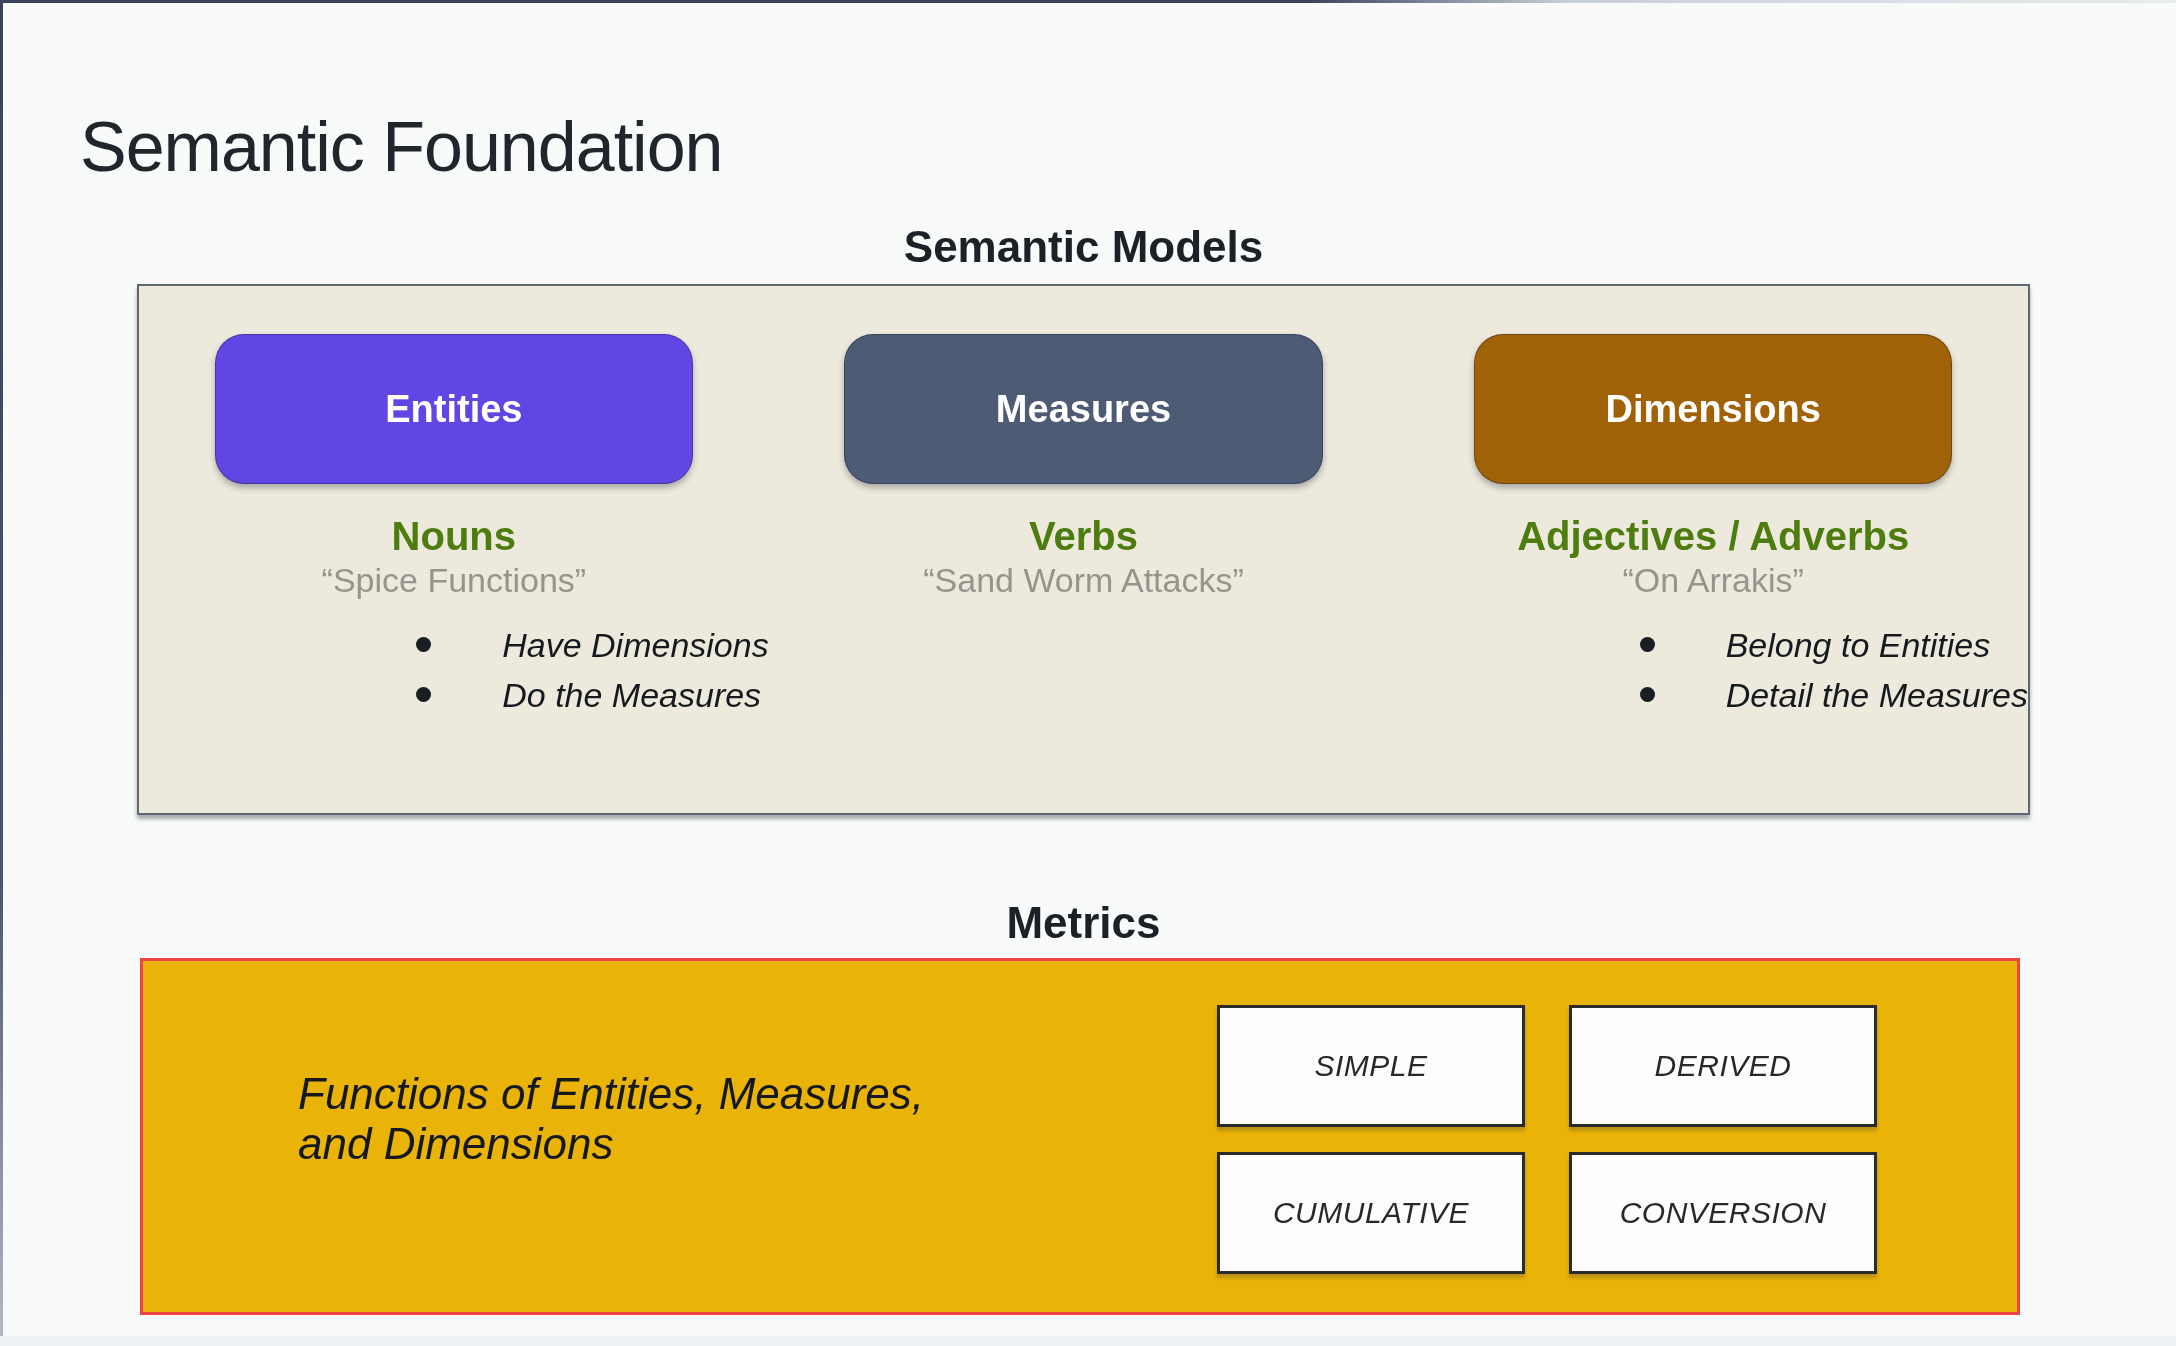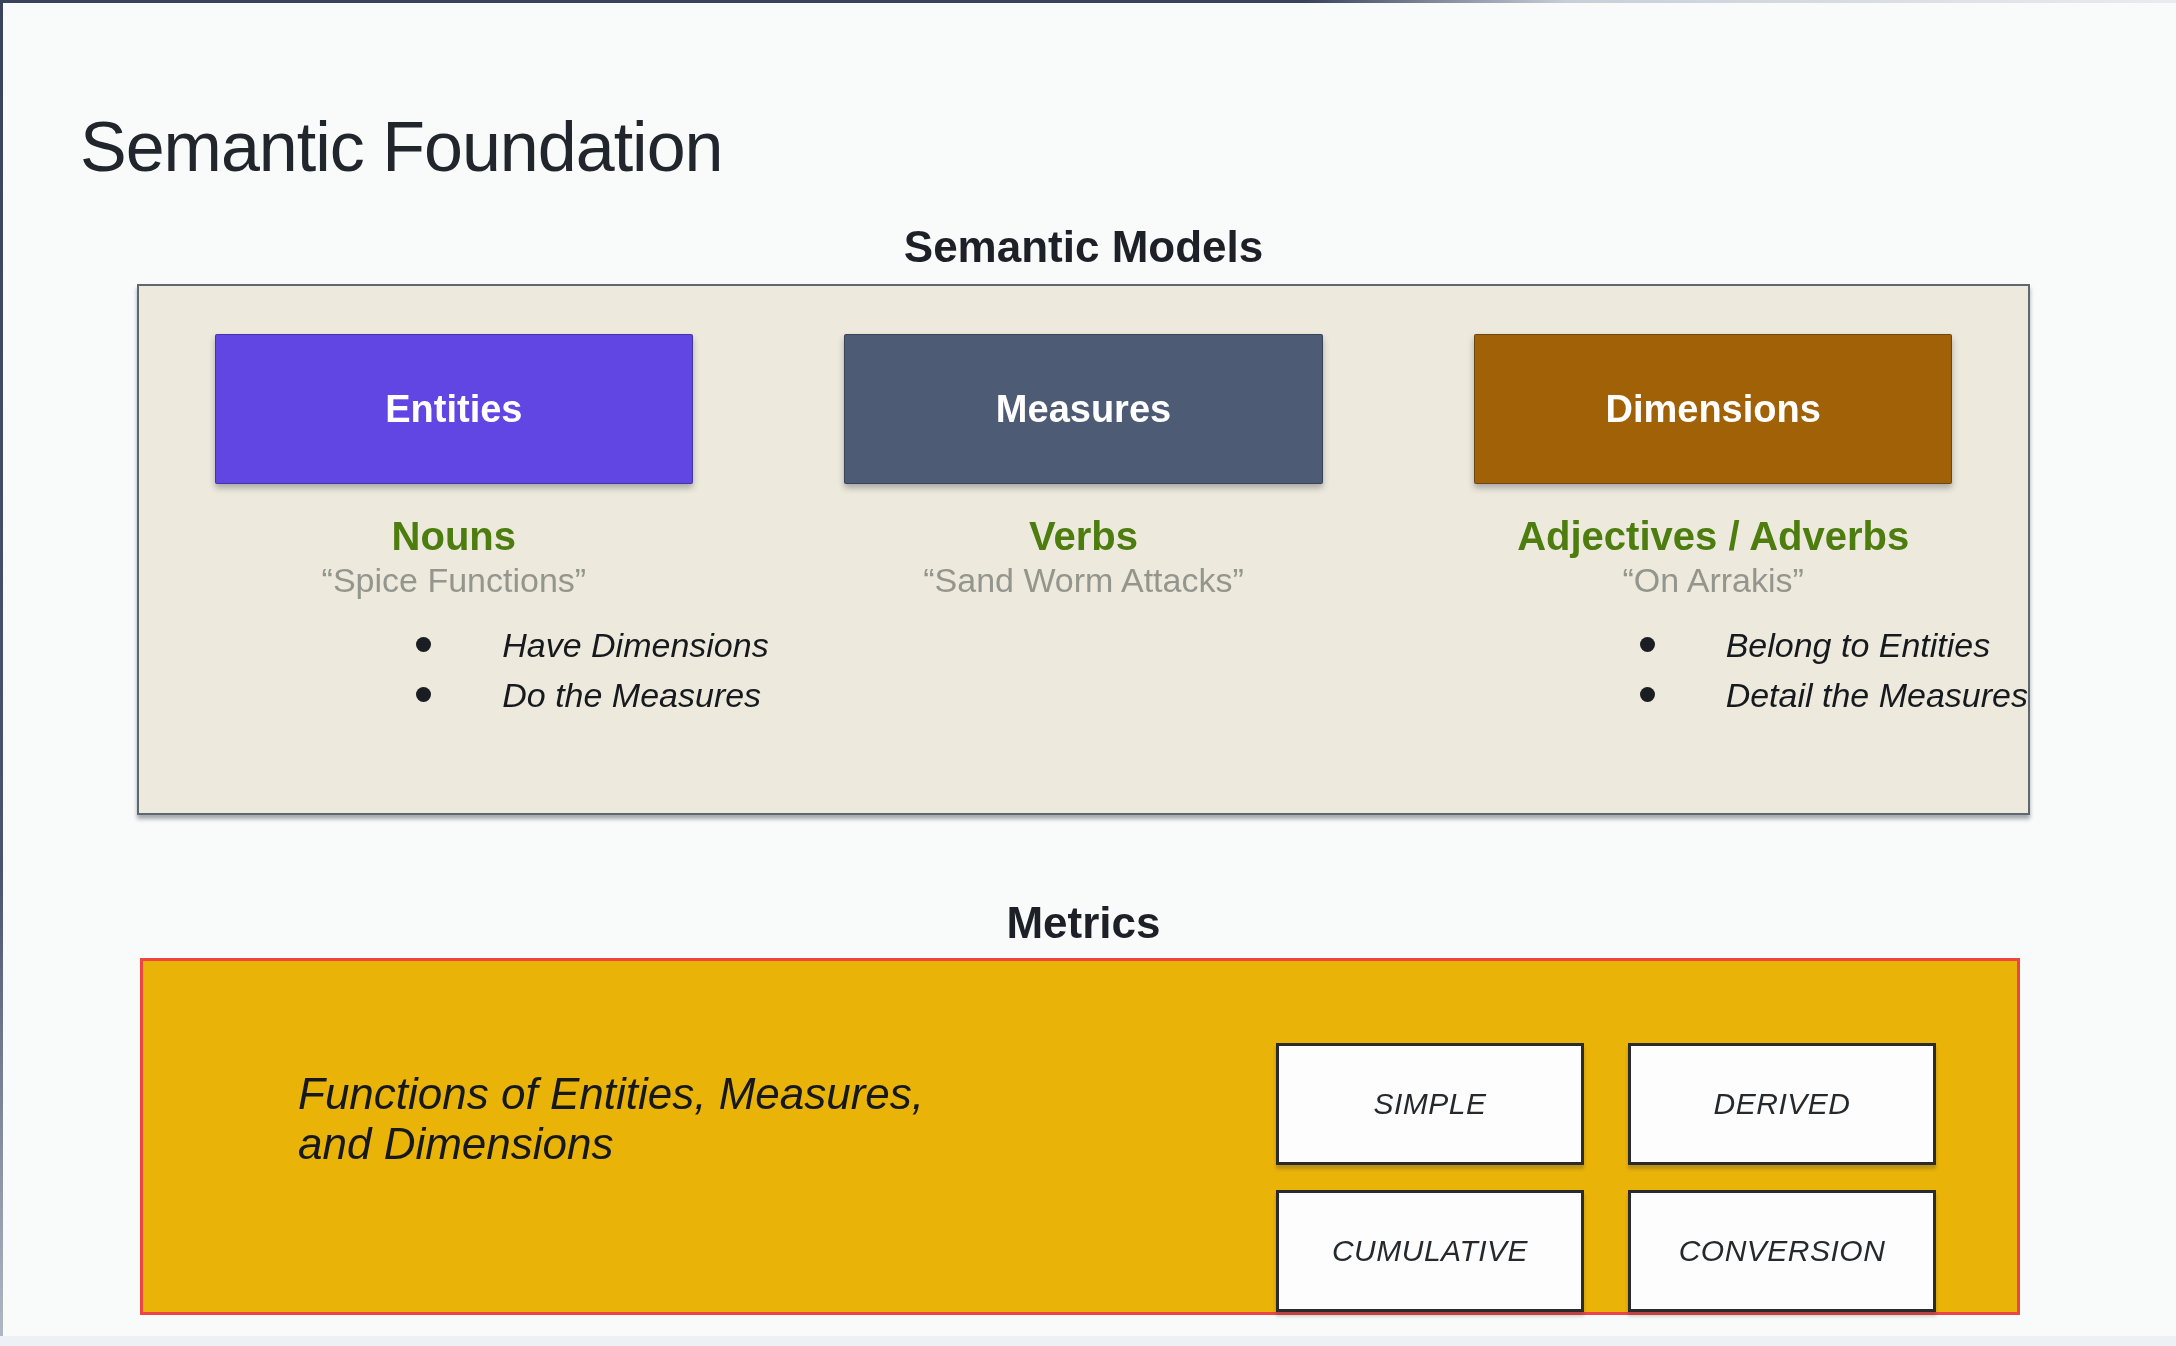--- a/index.html
+++ b/index.html
@@ -29,21 +29,21 @@
 
   .models-box{
     position:absolute;left:137px;top:284px;width:1893px;height:531px;
     background:#edeadd;border:2px solid #5f6870;box-sizing:border-box;
     box-shadow:0 4px 4px rgba(60,70,80,.45);
     display:flex;
   }
   .model-col{flex:1 1 0;display:flex;flex-direction:column;align-items:center;padding-top:48px;}
 
   .pill{
-    width:76%;height:150px;border-radius:2px;
+    width:76%;height:150px;border-radius:29px;
     display:flex;align-items:center;justify-content:center;
     color:#ffffff;font-size:38px;font-weight:700;
     border:1px solid rgba(15,20,45,.35);
     box-shadow:0 4px 6px rgba(20,20,40,.3);
     box-sizing:border-box;
   }
 
   .word-type{margin-top:30px;font-size:40px;font-weight:700;color:#4d7c0f;text-align:center;}
   .example{margin-top:2px;font-size:34px;color:#94958d;text-align:center;}
 
@@ -62,23 +62,23 @@
   .metrics-box{
     position:absolute;left:140px;top:958px;width:1880px;height:357px;
     background:#eab308;border:3px solid #ef4444;box-sizing:border-box;font-style:italic;
   }
   .metrics-desc{
     position:absolute;left:155px;top:108px;
     font-size:44px;line-height:50px;font-weight:400;color:#15181c;
     white-space:pre-line;
   }
   .metric-grid{
-    position:absolute;left:1133px;top:44px;
+    position:absolute;left:1074px;top:44px;
     display:grid;grid-template-columns:308px 308px;grid-auto-rows:122px;
-    column-gap:44px;row-gap:25px;margin-top:38px;
+    column-gap:44px;row-gap:25px;
   }
   .metric-cell{
     background:#fdfdfd;border:3px solid #2b2b2b;box-sizing:border-box;
     display:flex;align-items:center;justify-content:center;
     font-size:30px;letter-spacing:0.5px;color:#26292c;
     box-shadow:0 4px 3px rgba(60,60,60,.28);
   }
 </style>
 </head>
 <body>

